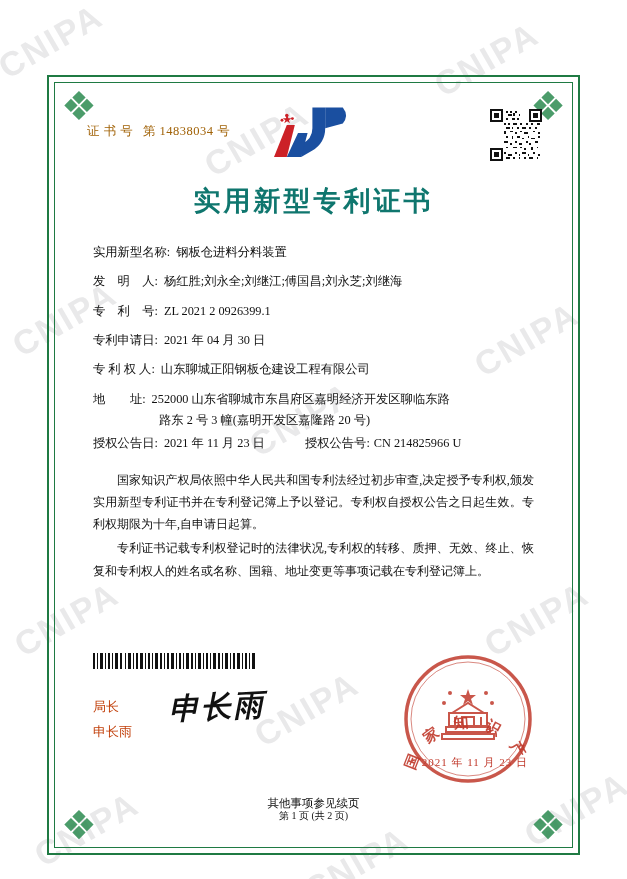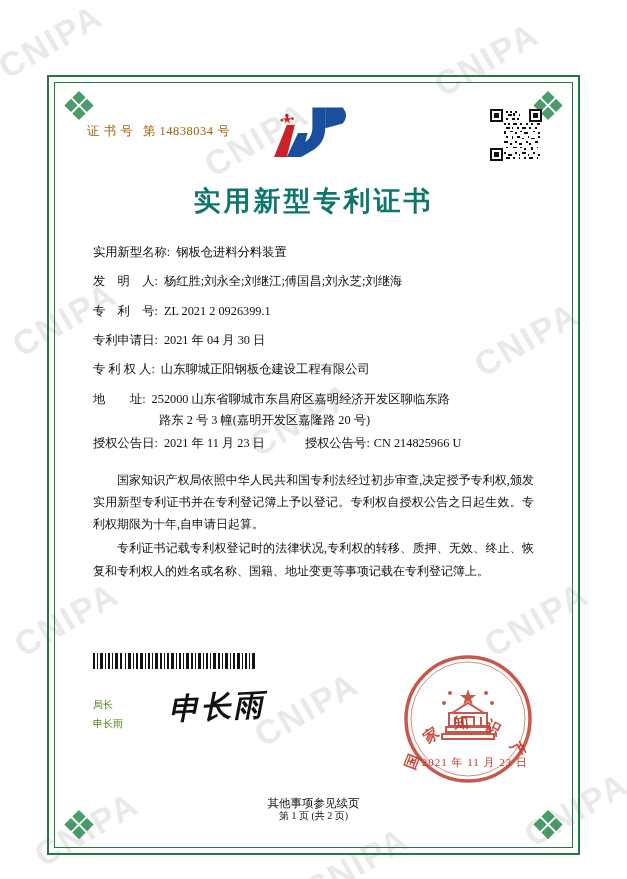--- a/index.html
+++ b/index.html
@@ -182,23 +182,23 @@
     top: 578px;
     width: 165px;
     height: 16px;
   }
 
   
   .sig-block {
     position: absolute;
     left: 46px;
     top: 620px;
-    font-size: 10px;
+    font-size: 13px;
     line-height: 1.9;
-    color: #4d7c0f;
+    color: #c2410c;
   }
   .sig-script {
     position: absolute;
     left: 122px;
     top: 612px;
     font-family: "DejaVu Serif", serif;
     font-size: 30px;
     font-style: italic;
     font-weight: bold;
     color: #111;

